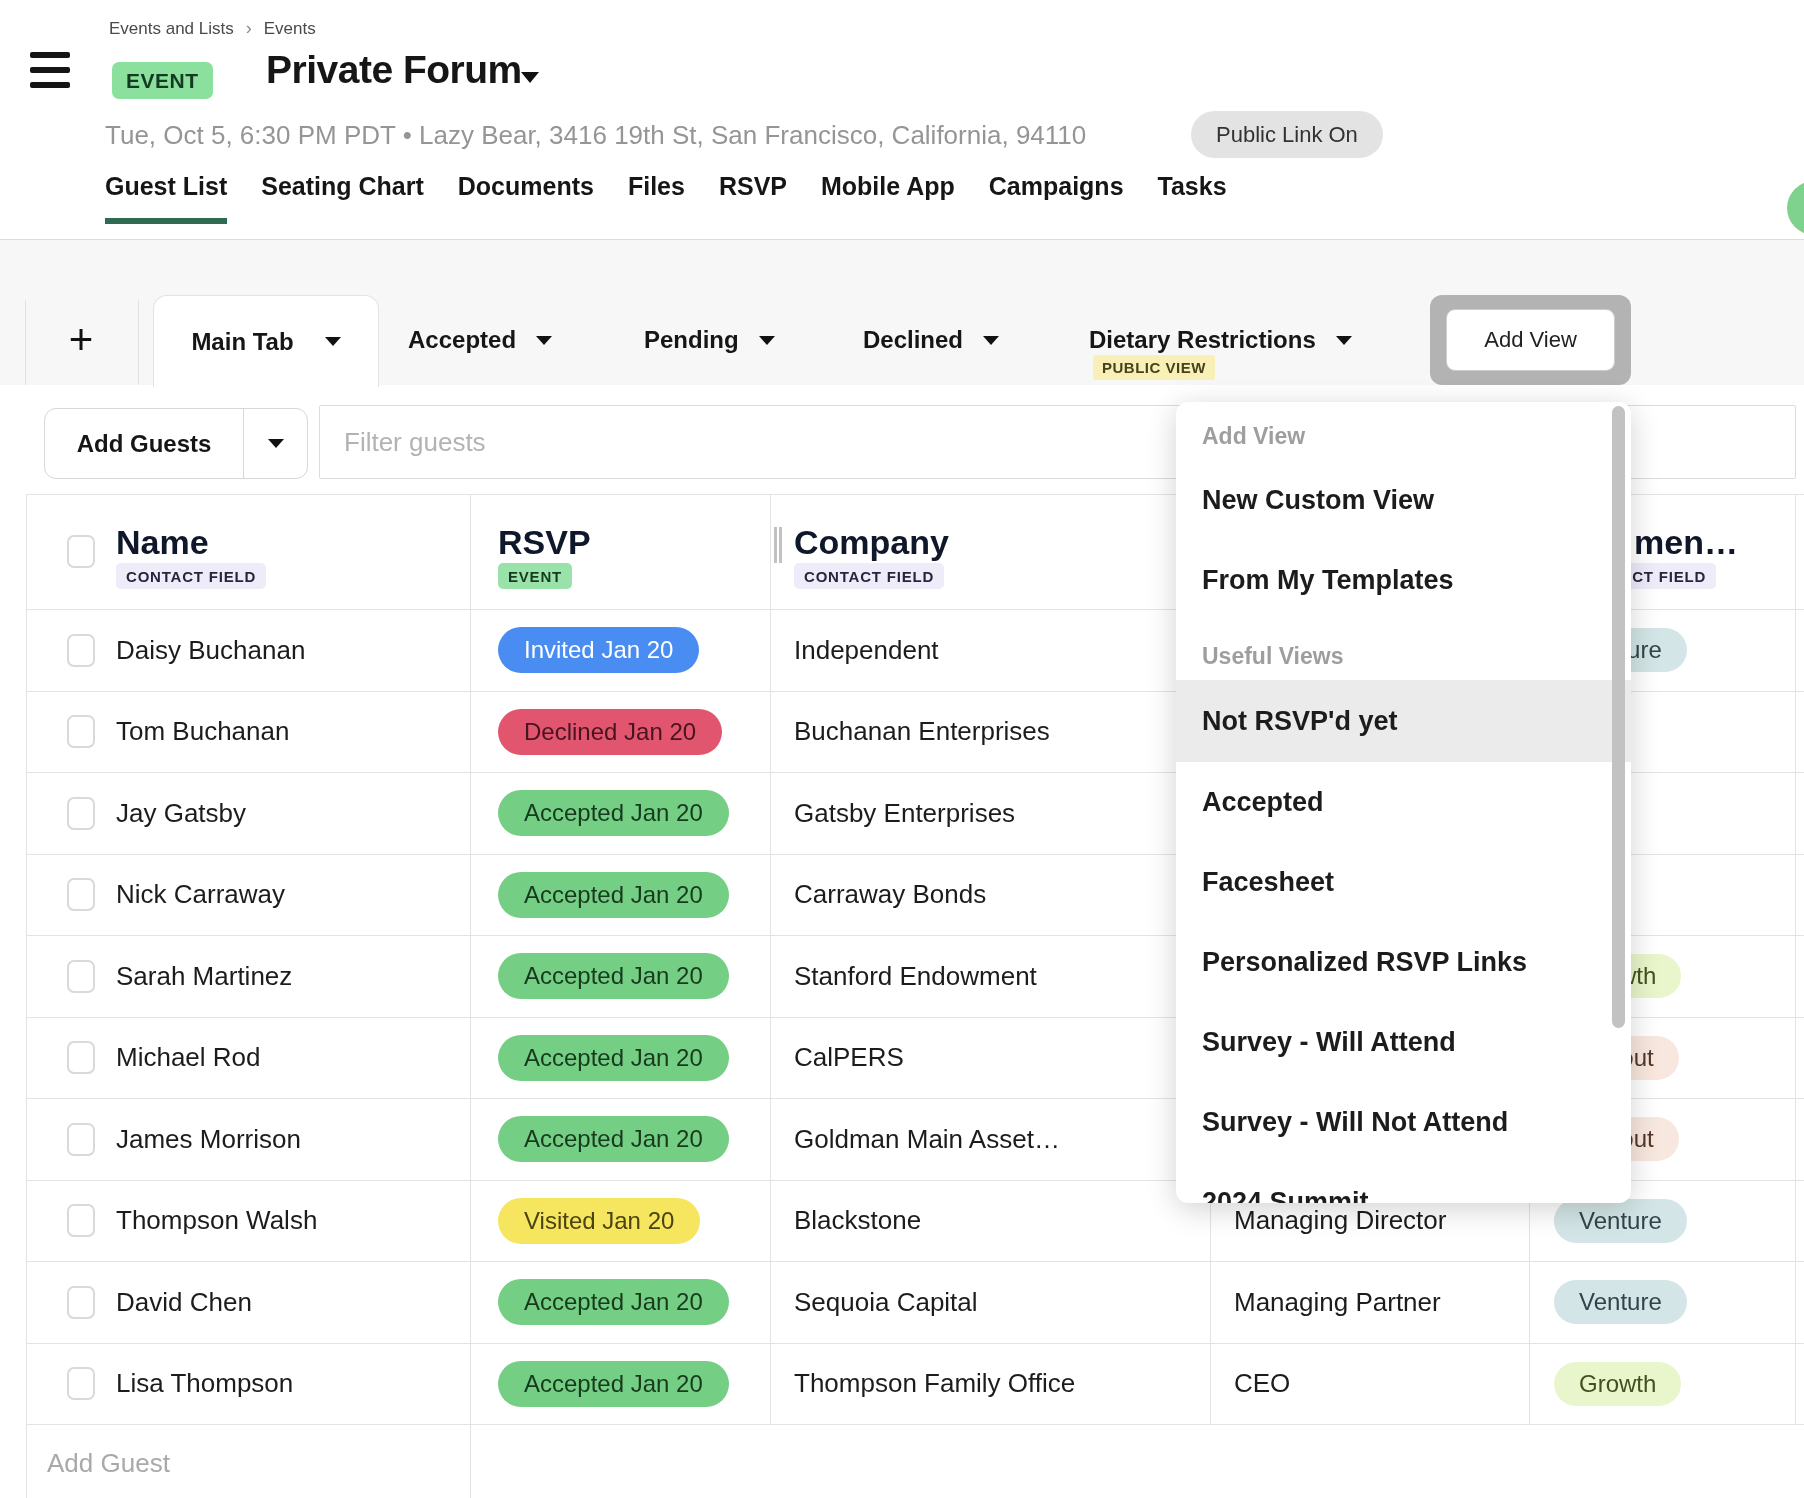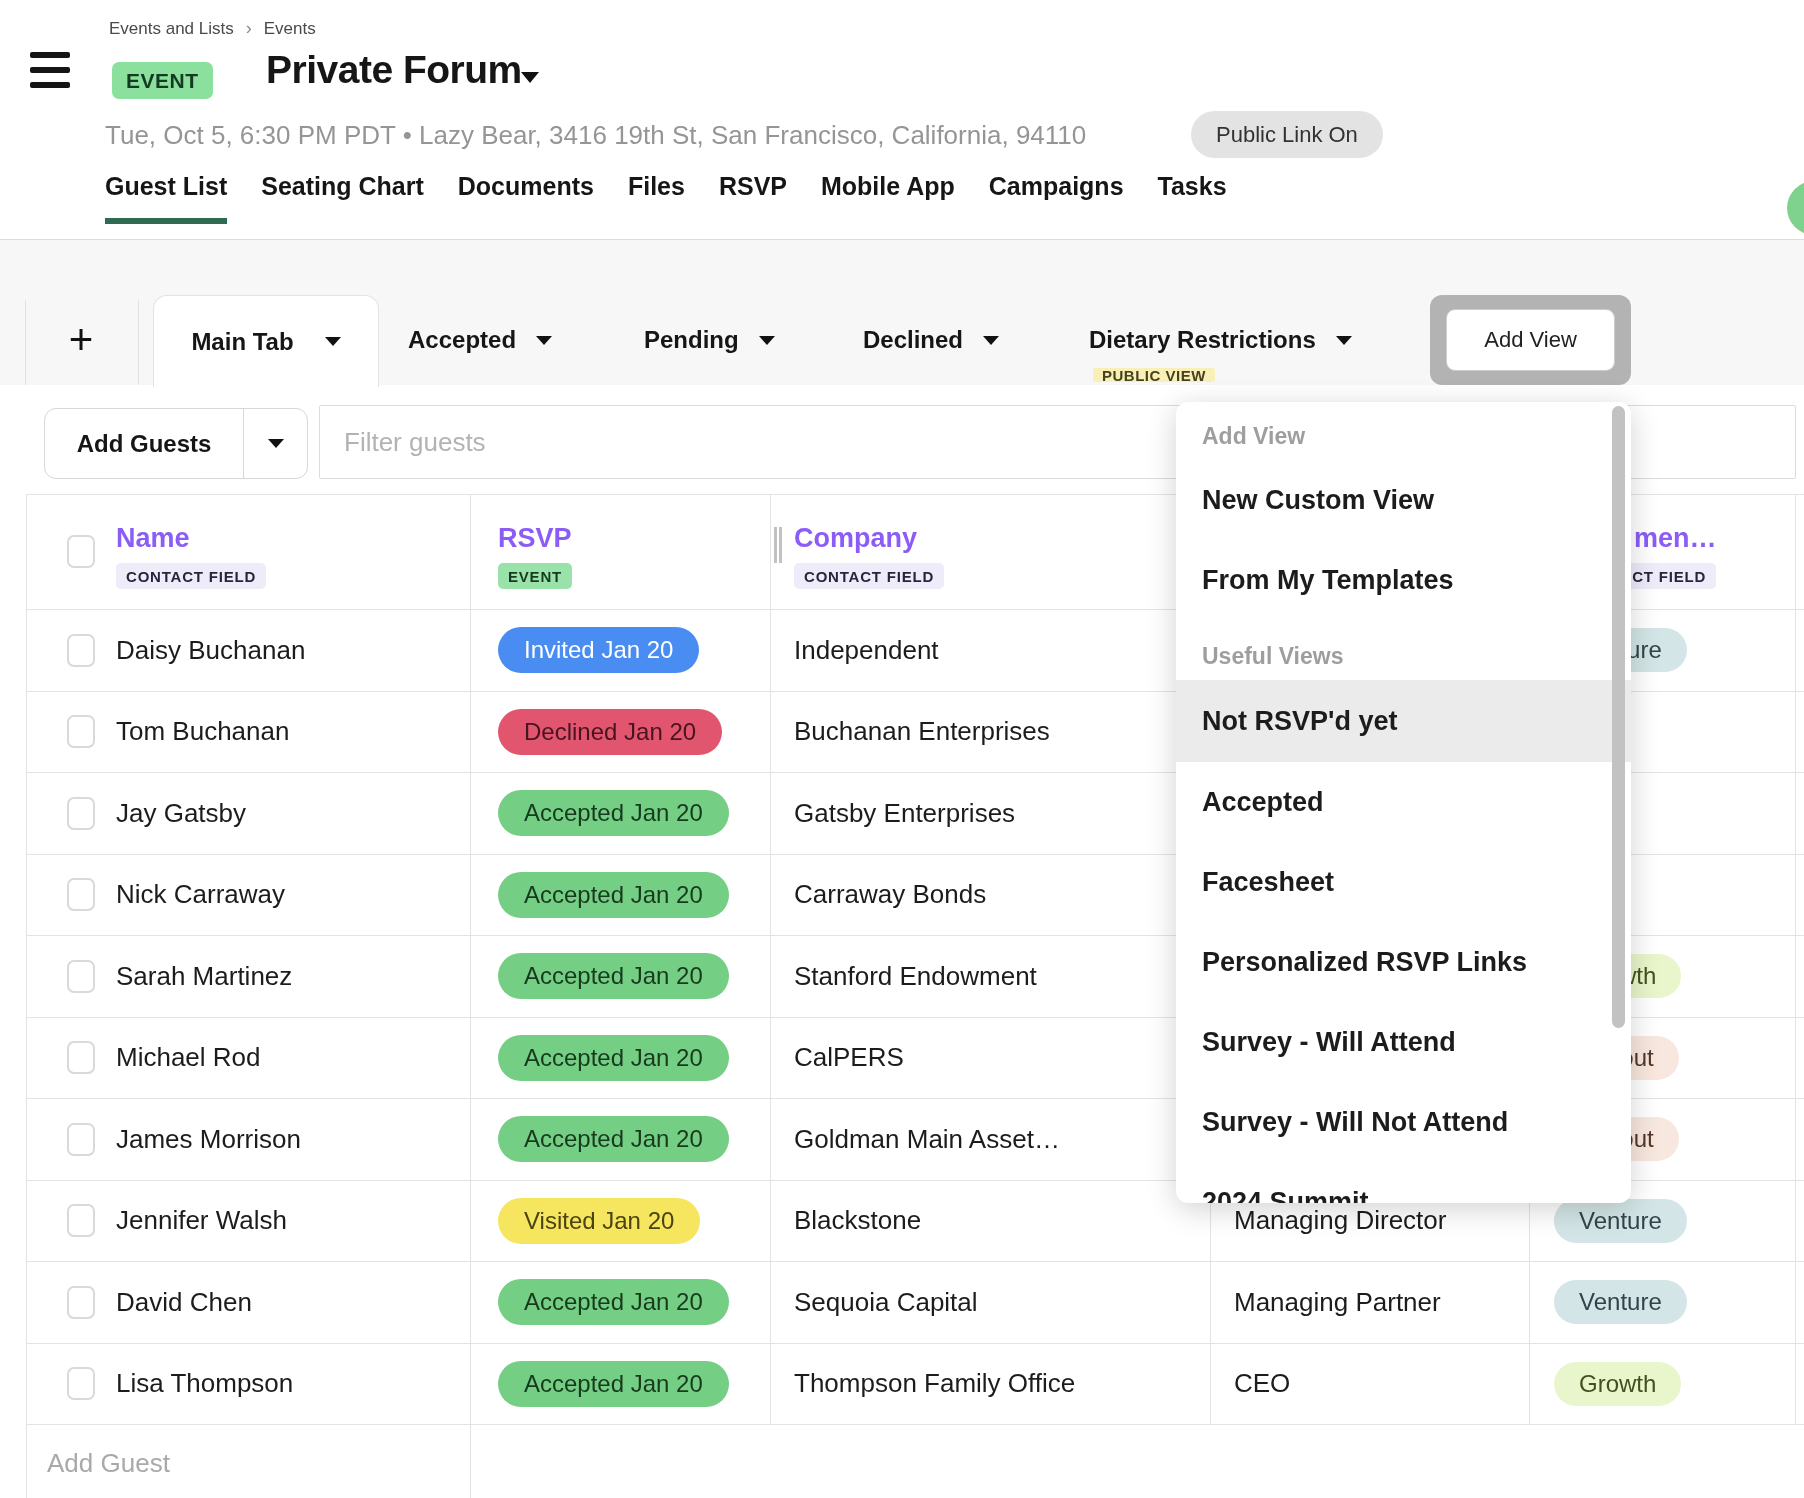--- a/index.html
+++ b/index.html
@@ -28,21 +28,21 @@
   .avatar-circle{left:1787px;top:181px;width:54px;height:54px;border-radius:50%;background:#7fd28d;}
 
   
   .strip{left:0;top:240px;width:1804px;height:145px;background:#f7f7f7;}
   .plus-btn{left:56px;top:295px;width:50px;height:90px;justify-content:center;font-size:42px;font-weight:300;color:#111;cursor:pointer;}
   .vline{width:1px;background:#e2e2e2;}
   .main-tab{left:153px;top:295px;width:224px;height:91px;background:#fff;border:1px solid #e3e3e3;border-bottom:none;
             border-radius:14px 14px 0 0;justify-content:center;gap:31px;font-size:24px;font-weight:bold;}
   .view-tab{top:295px;height:90px;gap:20px;font-size:24px;font-weight:bold;cursor:pointer;}
   .sm-caret{width:0;height:0;border-left:8px solid transparent;border-right:8px solid transparent;border-top:9px solid #111;}
-  .public-view-badge{left:1093px;top:368px;height:14px;padding:0 9px;background:#f8f0b6;color:#45421c;
+  .public-view-badge{left:1093px;top:355px;height:25px;padding:0 9px;background:#f8f0b6;color:#45421c;
                      font-size:15px;font-weight:bold;letter-spacing:.5px;border-radius:3px;display:flex;align-items:center;}
   .add-view-ring{left:1430px;top:295px;width:201px;height:90px;background:#b3b3b3;border-radius:12px;justify-content:center;}
   .add-view-btn{width:167px;height:60px;background:#fff;border:1px solid #cccccc;border-radius:9px;
                 justify-content:center;font-size:22px;color:#222;cursor:pointer;}
 
   
   .add-guests{left:44px;top:408px;width:262px;height:69px;border:1px solid #d7d7d7;border-radius:12px;background:#fff;display:flex;cursor:pointer;}
   .add-guests .label{flex:1;display:flex;align-items:center;justify-content:center;font-size:24px;font-weight:bold;}
   .add-guests .divider{width:1px;background:#d7d7d7;margin:0;}
   .add-guests .caret-box{width:63px;display:flex;align-items:center;justify-content:center;}
@@ -50,21 +50,21 @@
                 padding:0 0 0 24px;font-size:26px;font-family:"Liberation Sans",sans-serif;color:#333;box-sizing:border-box;outline:none;}
   .filter-input::placeholder{color:#b3b3b3;}
 
   
   .gtable{left:26px;top:494px;width:1778px;border-top:1px solid #e3e3e3;border-left:1px solid #e3e3e3;}
   .trow{display:flex;border-bottom:1px solid #e3e3e3;}
   .cell{position:relative;border-right:1px solid #e3e3e3;box-sizing:border-box;display:flex;align-items:center;}
   .c0{width:444px;} .c1{width:300px;} .c2{width:440px;} .c3{width:319px;} .c4{width:266px;} .c5{width:9px;border-right:none;}
   .thead{height:114px;}
   .thead .cell{align-items:flex-start;}
-  .col-label{position:absolute;top:28px;font-size:27px;font-weight:bold;color:#8b5cf6;white-space:nowrap;}
+  .col-label{position:absolute;top:28px;font-size:34px;font-weight:bold;color:#0f172a;white-space:nowrap;}
   .col-badge{position:absolute;top:68px;height:26px;padding:0 10px;display:flex;align-items:center;border-radius:5px;
              font-size:15px;font-weight:bold;letter-spacing:.8px;white-space:nowrap;}
   .badge-contact{background:#efecfa;color:#29233d;}
   .badge-event{background:#99e3aa;color:#173a1e;}
   .checkbox{width:28px;height:33px;border:2.5px solid #d9d9d9;border-radius:7px;background:#fff;box-sizing:border-box;cursor:pointer;}
   .thead .checkbox{position:absolute;left:40px;top:40px;}
   .resize-handle{position:absolute;left:3px;top:32px;width:8px;height:36px;}
   .resize-handle i{position:absolute;top:0;width:2.5px;height:100%;background:#c2c2c2;}
   .resize-handle i:first-child{left:0;} .resize-handle i:last-child{left:5px;}
   .drow{height:80.5px;font-size:26px;}
@@ -317,21 +317,21 @@
       <div class="cell c3"></div>
       <div class="cell c4">
           <span class="seg-pill seg-buyout">Buyout</span>
         </div>
       <div class="cell c5"></div>
     </div>
 
     <div class="trow drow">
       <div class="cell c0">
           <span class="checkbox"></span>
-        <span class="guest-name">Jennifer Walsh</span>
+        <span class="guest-name">Thompson Walsh</span>
         </div>
       <div class="cell c1">
           <span class="pill pill-visited">Visited Jan 20</span>
         </div>
       <div class="cell c2">
           <span class="company-text">Blackstone</span>
         </div>
       <div class="cell c3">
           <span class="title-text">Managing Director</span>
         </div>

